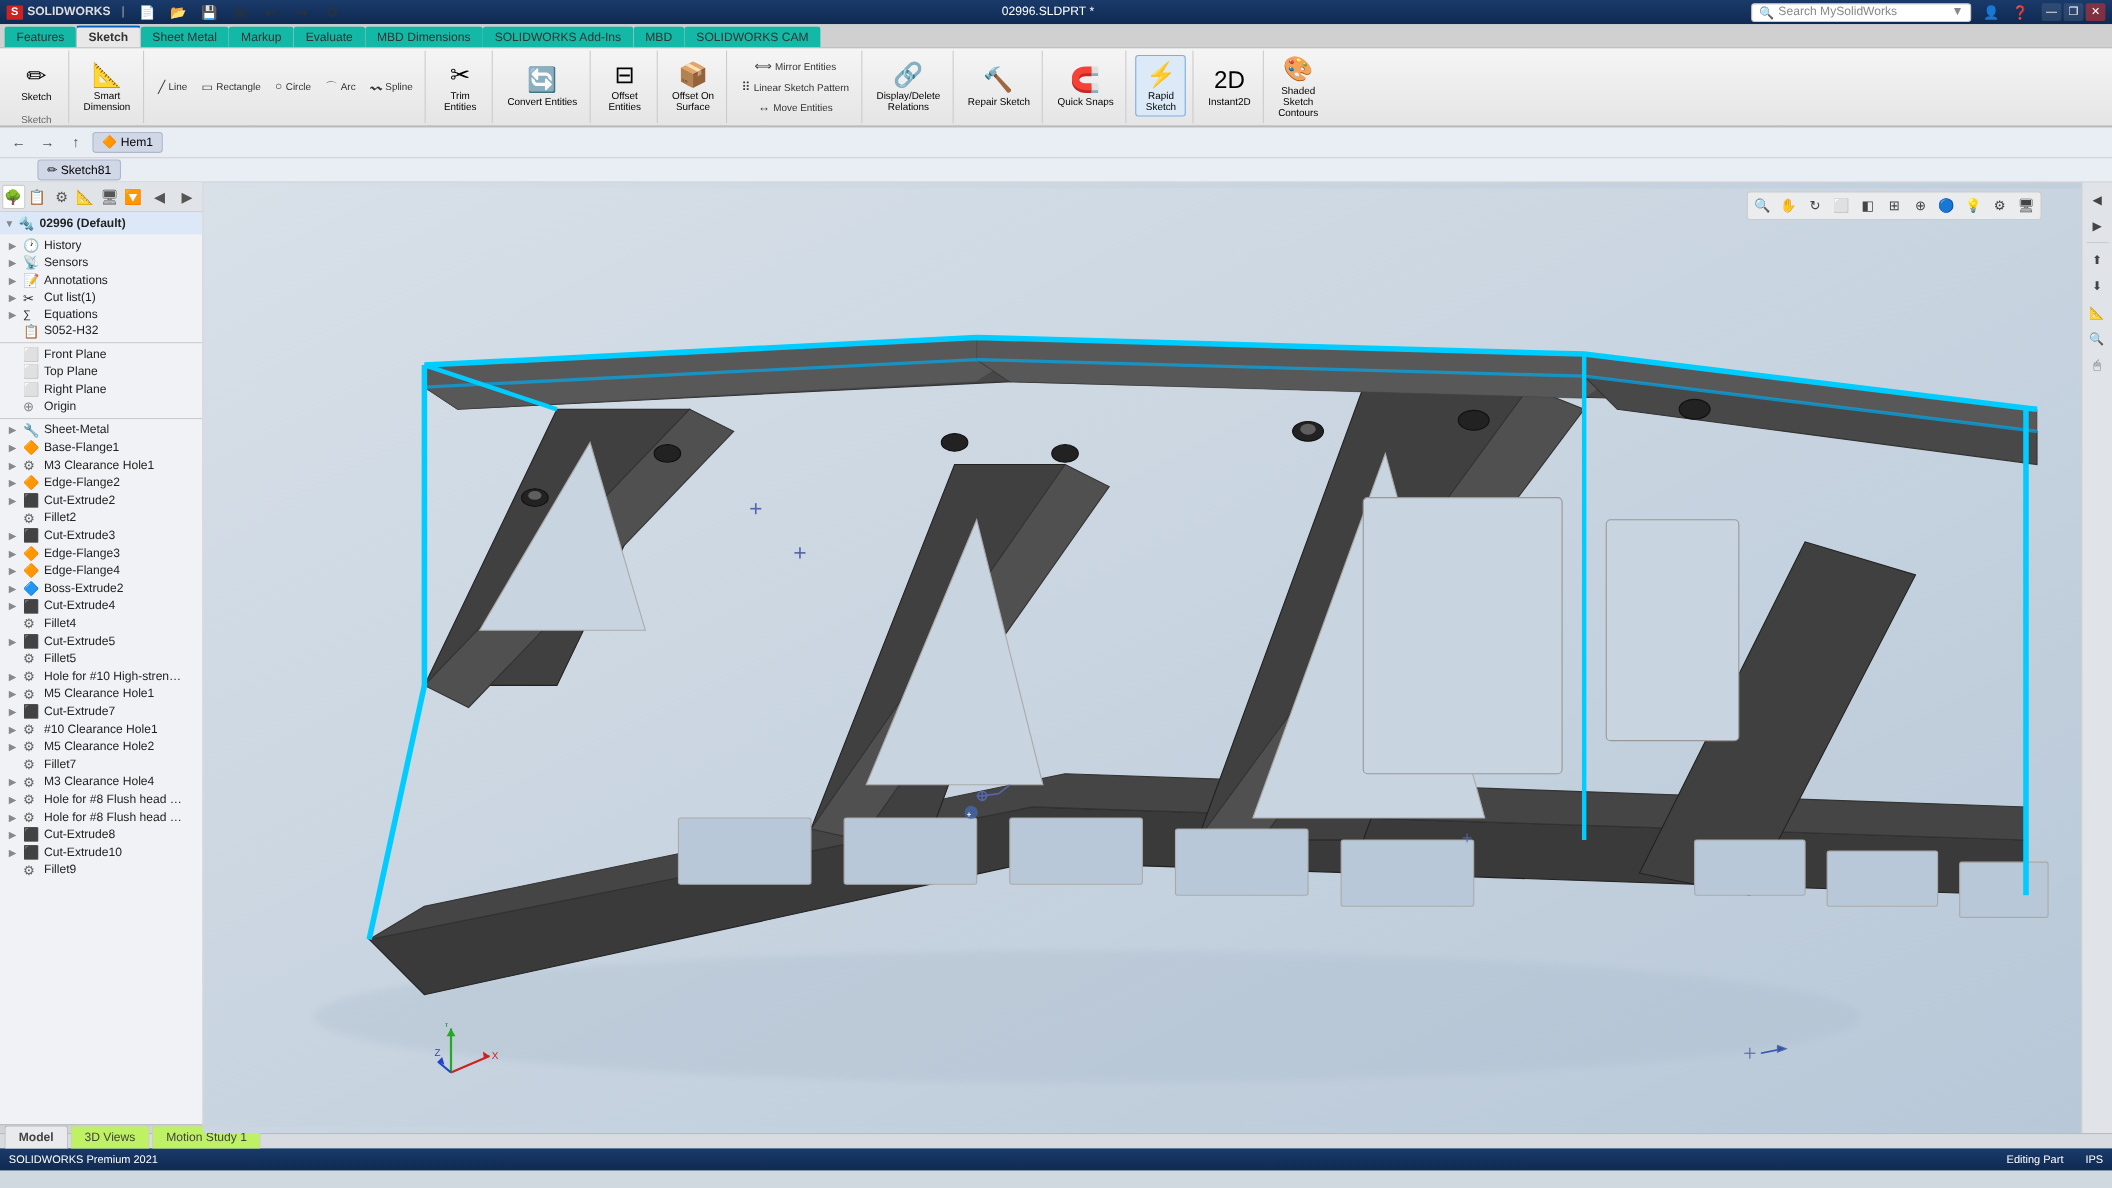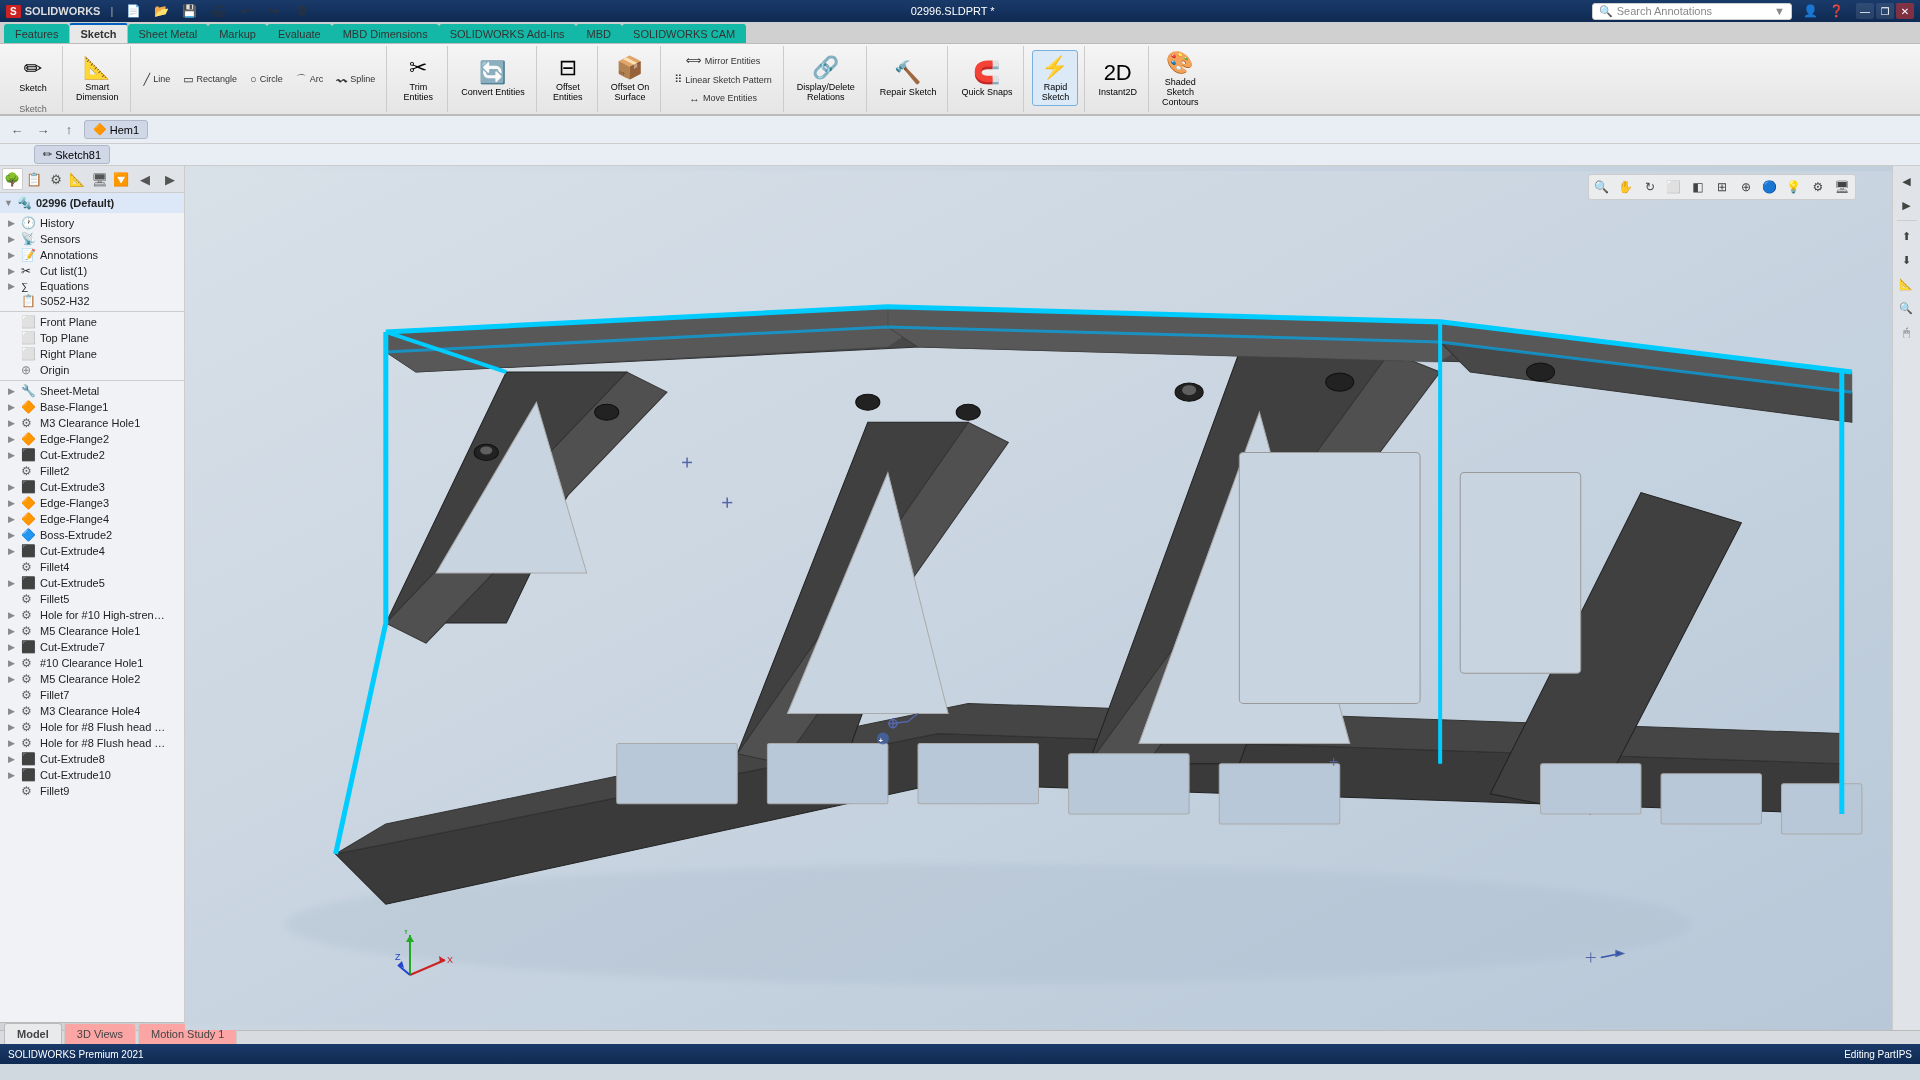--- a/index.html
+++ b/index.html
@@ -194,38 +194,38 @@
       height: 20px;
       background: linear-gradient(to bottom, #1a3a6a, #0f2a52);
       display: flex;
       align-items: center;
       padding: 4px 8px;
       color: white;
       font-size: 10px;
       gap: 20px;
     }
     #statusbar .status-left { flex: 1; }
-    #statusbar .status-right { display: flex; align-items: flex-end; }
+    #statusbar .status-right { display: flex; align-items: flex-end; gap: 20px; }
 
     
     #bottom-tabs {
       height: 14px;
       background: #d8dce0;
       display: flex;
       align-items: flex-end;
       padding-left: 4px;
       border-top: 1px solid #bbb;
     }
     .bottom-tab {
       padding: 4px 12px;
       font-size: 11px;
       cursor: pointer;
       border: 1px solid #ccc;
       border-bottom: none;
-      background: #fca5a5;
+      background: #bef264;
       color: #444;
       border-radius: 3px 3px 0 0;
       margin-right: 2px;
     }
     .bottom-tab.active {
       background: #e8eaec;
       border-color: #bbb;
       font-weight: bold;
     }
 
@@ -356,21 +356,21 @@
     <div class="qa-btn" title="Save">💾</div>
     <div class="qa-btn" title="Print">🖨</div>
     <div class="qa-btn" title="Undo">↩</div>
     <div class="qa-btn" title="Redo">↪</div>
     <div class="qa-btn" title="Options">⚙</div>
   </div>
   <div class="title">02996.SLDPRT *</div>
   <div style="display:flex; align-items:center; gap:8px;">
     <div id="search-bar">
       <span>🔍</span>
-      <span style="color:#888;font-size:11px;">Search Annotations</span>
+      <span style="color:#888;font-size:11px;">Search MySolidWorks</span>
       <span style="margin-left:auto;color:#888;">▼</span>
     </div>
     <div style="display:flex; gap:4px; align-items:center;">
       <div class="qa-btn">👤</div>
       <div class="qa-btn">❓</div>
     </div>
     <div class="controls">
       <span>—</span>
       <span>❐</span>
       <span style="background:rgba(200,50,50,0.6);">✕</span>

